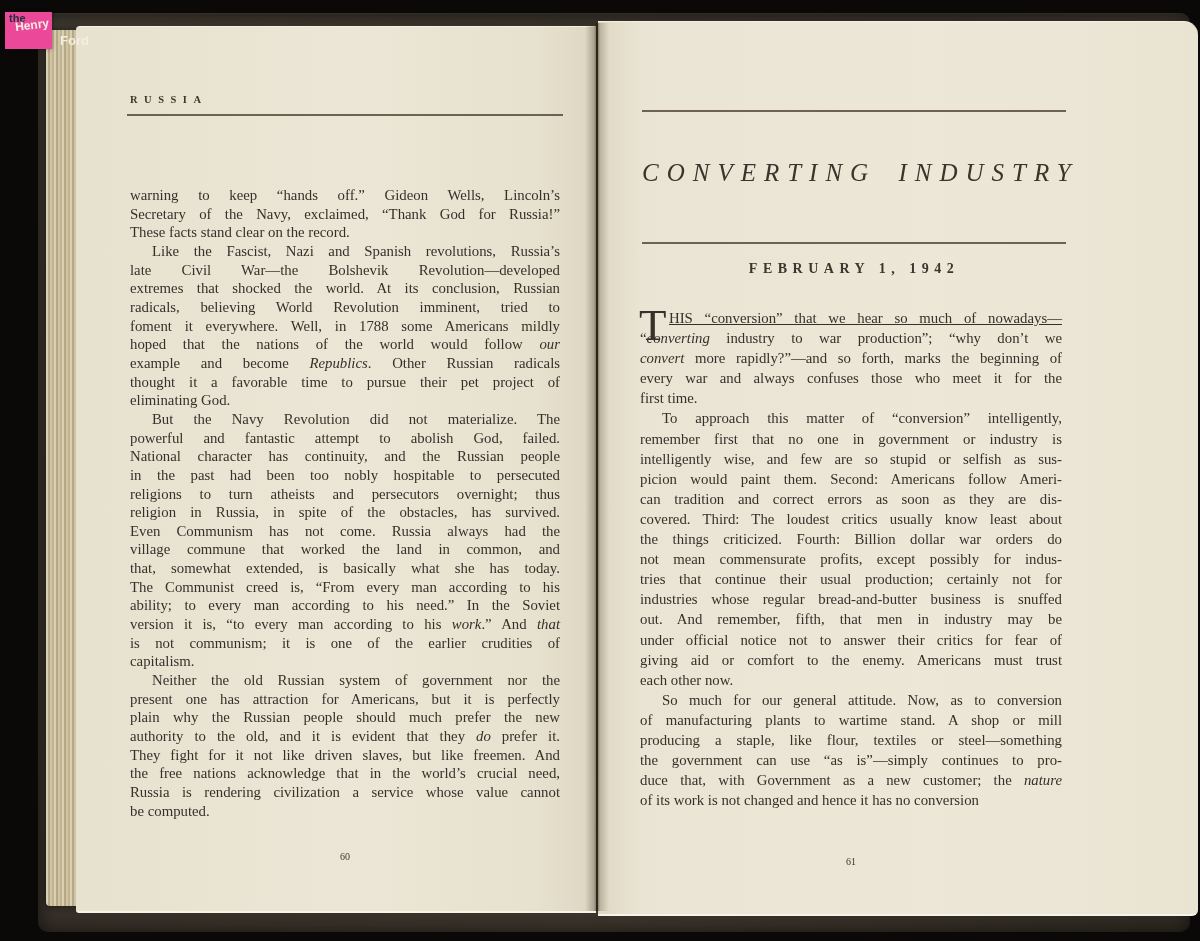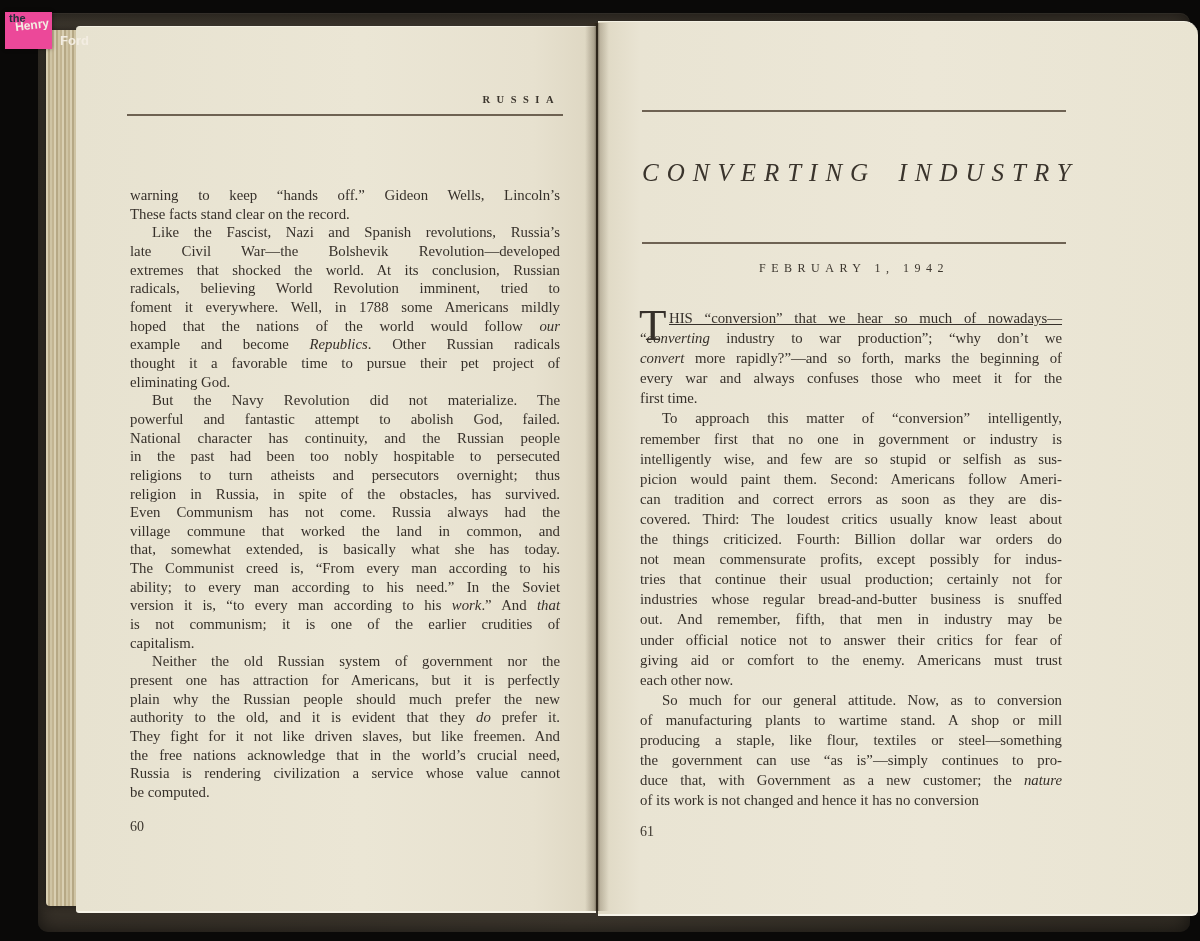--- a/index.html
+++ b/index.html
@@ -19,35 +19,35 @@
   .page{position:absolute;background:#eae5d4;color:#36302a;}
   .page.left-page{left:76px;top:26px;width:520px;height:884px;border-radius:4px 0 0 3px;
       border-top:1px solid #f4f1e4;border-bottom:2px solid #f6f3e8;
       background:linear-gradient(90deg,#e7e2d0 0%,#ebe6d5 55%,#e7e1cf 88%,#ddd6c1 100%);}
   .page.right-page{left:598px;top:21px;width:600px;height:892px;border-radius:0 14px 6px 0;
       border-top:1px solid #f4f1e4;border-bottom:2px solid #f6f3e8;
       background:linear-gradient(90deg,#ded7c2 0%,#e9e4d3 7%,#ece7d7 55%,#e9e4d2 100%);}
   .gutter{position:absolute;left:585px;top:23px;width:24px;height:888px;pointer-events:none;
       background:linear-gradient(90deg,rgba(45,34,16,0) 0%,rgba(55,42,22,.30) 38%,rgba(34,25,12,.62) 50%,rgba(60,46,24,.22) 62%,rgba(45,34,16,0) 100%);}
   
-  .running-header{position:absolute;left:54px;top:67px;width:430px;text-align:right;
+  .running-header{position:absolute;left:54px;top:67px;width:430px;text-align:left;
       font-size:10.5px;font-weight:bold;letter-spacing:6.5px;color:#3c362e;}
   .rule{position:absolute;height:2px;background:#584b3c;opacity:.85;}
   .rule.lp{left:51px;top:87px;width:436px;}
   .text-col{position:absolute;}
   .text-col.lp{left:54px;top:115px;width:430px;font-size:14.8px;line-height:18.65px;margin-top:44px;}
-  .pageno{position:absolute;text-align:left;font-size:14px;color:#3c362e;}
+  .pageno{position:absolute;text-align:center;font-size:10px;color:#3c362e;margin-top:32px;}
   .pageno.lp{left:54px;top:792px;width:430px;}
   
   .rule.rp-top{left:44px;top:88px;width:424px;}
   .rule.rp-mid{left:44px;top:220px;width:424px;}
   .chapter-title{position:absolute;left:44px;top:137px;width:424px;text-align:center;
       font-style:italic;font-size:25px;letter-spacing:8px;word-spacing:8px;color:#3a342c;white-space:nowrap;}
   .chapter-date{position:absolute;left:44px;top:239px;width:424px;text-align:center;
-      font-size:12px;font-weight:normal;letter-spacing:5.5px;color:#3c362e;}
+      font-size:14px;font-weight:bold;letter-spacing:5.5px;color:#3c362e;}
   .text-col.rp{left:42px;top:286px;width:422px;font-size:14.8px;line-height:20.1px;}
   .pageno.rp{left:42px;top:802px;width:422px;}
   
   .para{position:relative;}
   .line{text-align:justify;text-align-last:justify;white-space:normal;}
   .line.last{text-align-last:left;}
   .line.indent{text-indent:22px;}
   .line.dc-1{margin-left:29px;text-decoration:underline;}
   .line.dc-2{}
   .dropcap{position:absolute;left:-1px;top:-5px;font-size:45px;line-height:1;color:#36302a;}
@@ -66,20 +66,21 @@
   <div class="cover"></div>
   <div class="stack left"></div>
   <div class="stack right"></div>
 
   <div class="page left-page">
     <div class="running-header">RUSSIA</div>
     <div class="rule lp"></div>
     <div class="text-col lp">
         <div class="para">
           <div class="line">warning to keep “hands off.” Gideon Wells, Lincoln’s</div>
+          <div class="line">Secretary of the Navy, exclaimed, “Thank God for Russia!”</div>
           <div class="line last">These facts stand clear on the record.</div>
         </div>
         <div class="para">
           <div class="line indent">Like the Fascist, Nazi and Spanish revolutions, Russia’s</div>
           <div class="line">late Civil War—the Bolshevik Revolution—developed</div>
           <div class="line">extremes that shocked the world. At its conclusion, Russian</div>
           <div class="line">radicals, believing World Revolution imminent, tried to</div>
           <div class="line">foment it everywhere. Well, in 1788 some Americans mildly</div>
           <div class="line">hoped that the nations of the world would follow <i>our</i></div>
           <div class="line">example and become <i>Republics</i>. Other Russian radicals</div>

